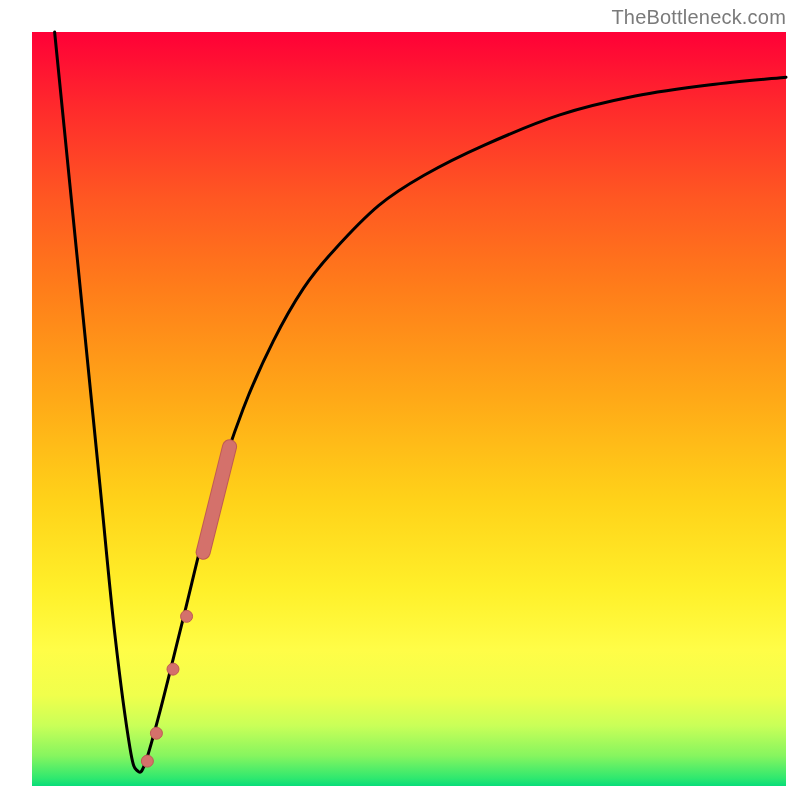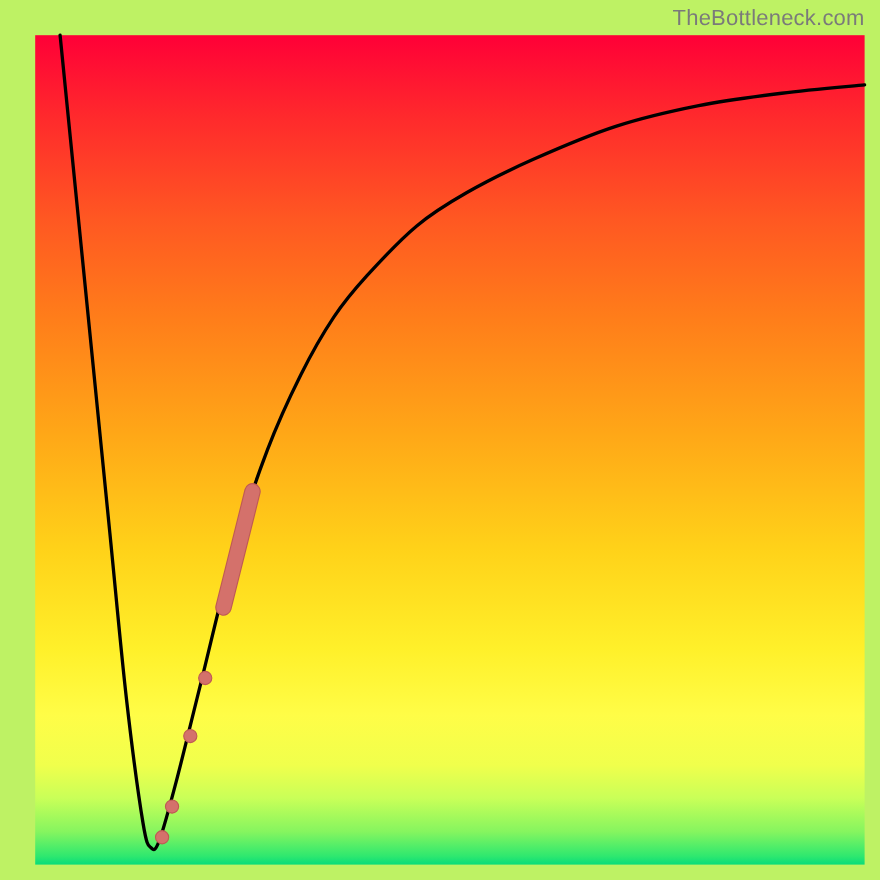--- a/index.html
+++ b/index.html
@@ -7,21 +7,21 @@
     padding: 0;
     width: 800px;
     height: 800px;
     overflow: hidden;
     background: #000;
   }
   .frame {
     position: relative;
     width: 800px;
     height: 800px;
-    background: #bef264;
+    background: #ffffff;
   }
   .plot-area {
     position: absolute;
     left: 32px;
     top: 32px;
     width: 754px;
     height: 754px;
     background: linear-gradient(to bottom,
       #ff0037 0%,
       #ff2a2c 10%,

